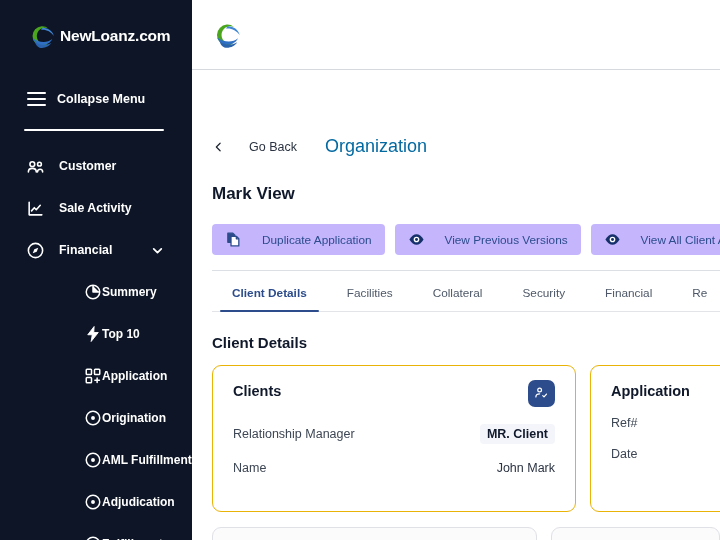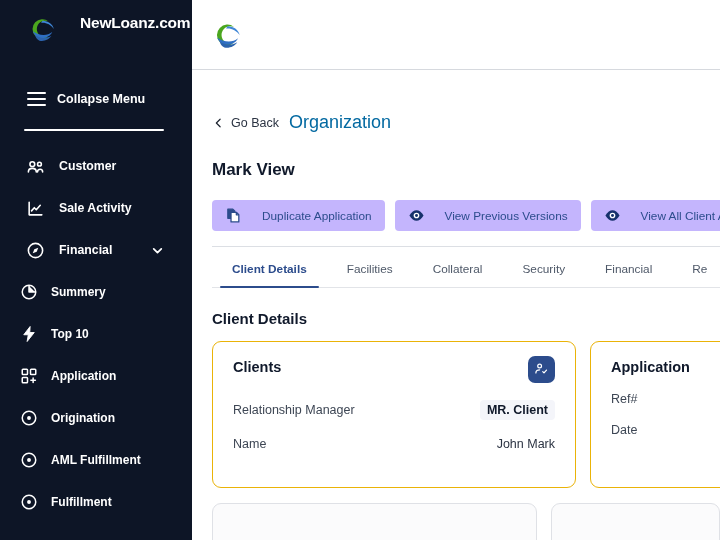--- a/index.html
+++ b/index.html
@@ -25,21 +25,22 @@
     width: 192px;
     min-width: 192px;
     height: 540px;
     background: #0d1526;
     position: relative;
     overflow: hidden;
   }
 
   .brand-row {
     display: flex;
-    gap: 24px;
+    align-items: center;
+    gap: 4px;
     padding: 14px 3px 0 26px;
     height: 58px;
   }
   .brand-logo { width: 30px; height: 30px; flex: 0 0 30px; display:block; }
   .brand-name {
     color: #ffffff;
     font-size: 15.5px;
     font-weight: bold;
     letter-spacing: -0.2px;
     white-space: nowrap;
@@ -75,21 +76,21 @@
   }
   .nav-item {
     display: flex;
     align-items: center;
     height: 42px;
     padding-left: 26px;
     gap: 14px;
     cursor: pointer;
     position: relative;
   }
-  .nav-item.sub { padding-left: 19px; gap: 13px; }
+  .nav-item.sub { padding-left: 38px; gap: 0; margin-left: 45px; }
   .nav-ico { width: 19px; height: 19px; flex: 0 0 19px; display:flex; align-items:center; justify-content:center; }
   .nav-ico svg { display: block; }
   .nav-label {
     color: #ffffff;
     font-size: 12.3px;
     font-weight: bold;
     white-space: nowrap;
   }
   .nav-item.sub .nav-label { font-size: 12px; }
   .chev {
@@ -120,22 +121,22 @@
   }
   .topbar-logo { width: 32px; height: 32px; display:block; }
 
   .content {
     padding: 0 0 0 20px;
   }
 
   .breadcrumb {
     display: flex;
     align-items: center;
-    gap: 6px;
-    margin-top: 42px;
+    gap: 24px;
+    margin-top: 66px;
   }
   .bc-chevron { width: 13px; height: 14px; display:flex; align-items:center; cursor: pointer; }
   .bc-back {
     font-size: 12.5px;
     color: #2b3342;
     cursor: pointer;
     white-space: nowrap;
   }
   .bc-title {
     font-size: 18px;
@@ -408,20 +409,29 @@
       <div class="nav-item sub">
         <span class="nav-ico">
           <svg width="18" height="18" viewBox="0 0 24 24" fill="none" stroke="#ffffff" stroke-width="2">
             <circle cx="12" cy="12" r="9"></circle>
               <circle cx="12" cy="12" r="2.6" fill="#ffffff" stroke="none"></circle>
           </svg>
         </span>
         <span class="nav-label">AML Fulfillment</span>
       </div>
 
+      <div class="nav-item sub">
+        <span class="nav-ico">
+          <svg width="18" height="18" viewBox="0 0 24 24" fill="none" stroke="#ffffff" stroke-width="2">
+            <circle cx="12" cy="12" r="9"></circle>
+              <circle cx="12" cy="12" r="2.6" fill="#ffffff" stroke="none"></circle>
+          </svg>
+        </span>
+        <span class="nav-label">Adjudication</span>
+      </div>
 
       <div class="nav-item sub">
         <span class="nav-ico">
           <svg width="18" height="18" viewBox="0 0 24 24" fill="none" stroke="#ffffff" stroke-width="2">
             <circle cx="12" cy="12" r="9"></circle>
               <circle cx="12" cy="12" r="2.6" fill="#ffffff" stroke="none"></circle>
           </svg>
         </span>
         <span class="nav-label">Fulfillment</span>
       </div>

